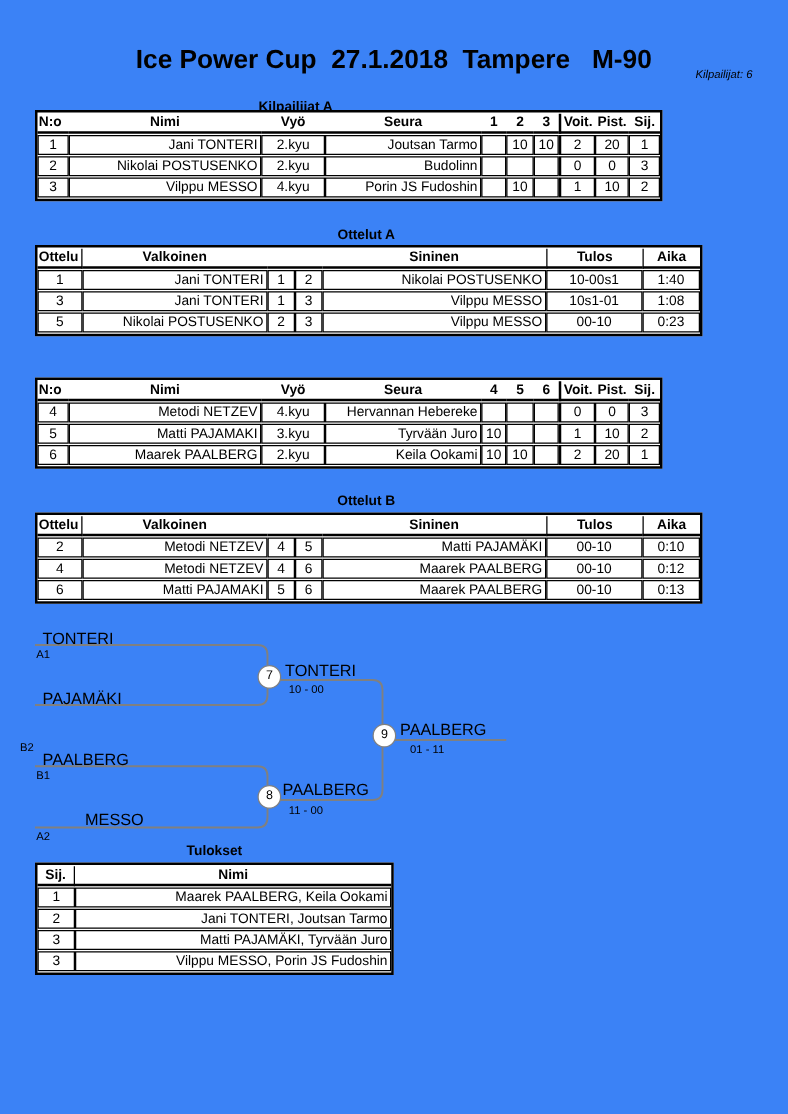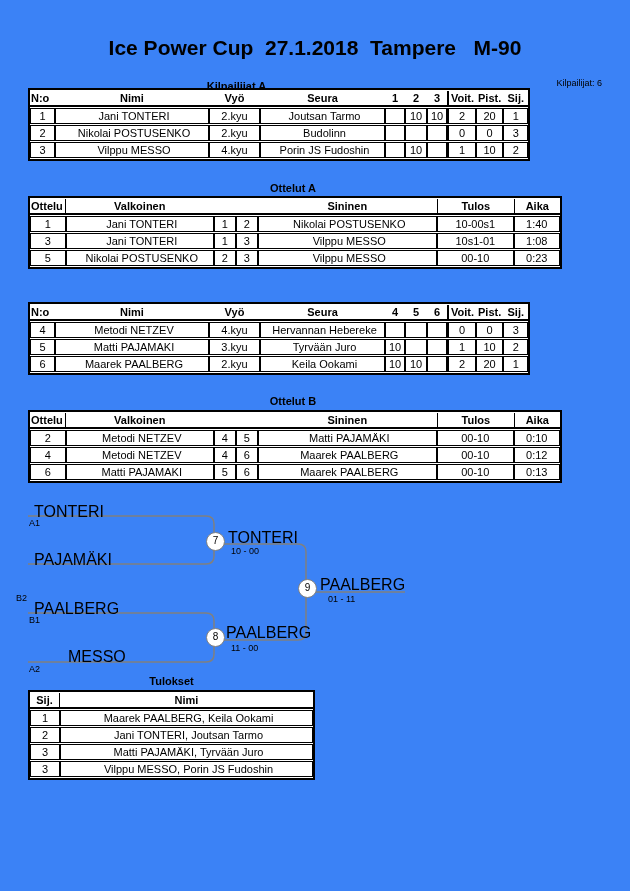--- a/index.html
+++ b/index.html
@@ -1,36 +1,36 @@
 <!DOCTYPE html>
 <html><head>
 <meta charset="utf-8">
 <style>
   html,body{margin:0;padding:0;background:#fff;}
   .sheet{position:relative;width:630px;height:891px;background:#3b82f6;color:#000;
          font-family:"Liberation Sans", sans-serif;overflow:hidden;}
   .title{position:absolute;top:36px;left:0;width:630px;text-align:center;
          font-size:21px;font-weight:bold;white-space:pre;}
   .sec{position:absolute;font-weight:bold;font-size:11px;text-align:center;}
-  .count{position:absolute;top:78px;left:430px;width:172px;text-align:right;font-size:9px;}
+  .count{position:absolute;top:54px;left:430px;width:172px;text-align:right;font-size:9px;font-style:italic;}
   table.t{position:absolute;border:2px solid #000;border-collapse:separate;
           border-spacing:0 1px;table-layout:fixed;background:#fff;}
   table.t td{box-sizing:border-box;font-size:11px;height:16px;border:1px solid #000;
              overflow:hidden;white-space:nowrap;padding:0 2px;text-align:center;
              font-family:"Liberation Sans", sans-serif;}
   table.t tr.hd td{border:none;border-bottom:2px solid #000;font-weight:bold;}
-  table.t td.nm{text-align:center;padding-left:6px;}
+  table.t td.nm{text-align:right;padding-left:6px;}
   table.t td.thick{border-left:2px solid #000;}
   table.t tr.hd td.thick{border-left:2px solid #000;}
   table.t tr.hd td.lft{text-align:left;padding-left:1px;}
   table.t tr.hd td.br{border-right:1px solid #000;}
   table.t tr.hd td.bl{border-left:1px solid #000;}
   .rows18 td{height:18px;}
   svg.bracket{position:absolute;left:0;top:0;z-index:0;}
-  .bk{position:absolute;font-size:16px;white-space:nowrap;text-align:right;}
+  .bk{position:absolute;font-size:13px;white-space:nowrap;text-align:right;}
   .bk-small{position:absolute;font-size:9px;white-space:nowrap;}
   .circ{position:absolute;width:17px;height:17px;border:1px solid #808080;border-radius:50%;
         background:#fff;font-size:10px;line-height:16px;text-align:center;z-index:2;}
 </style>
 </head>
 <body>
 
 <div class="sheet">
 
   <div class="title">Ice Power Cup  27.1.2018  Tampere   M-90</div>

